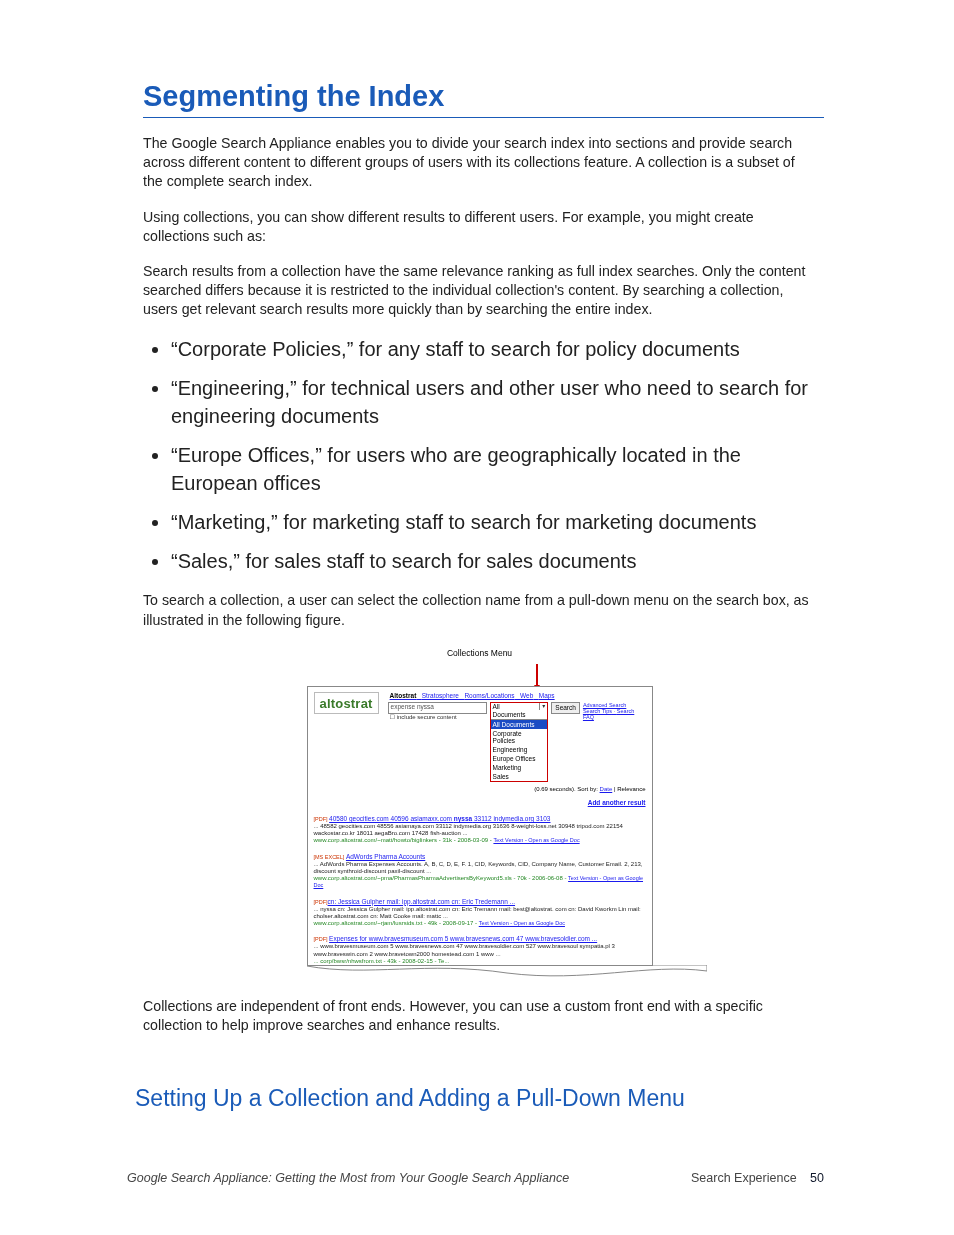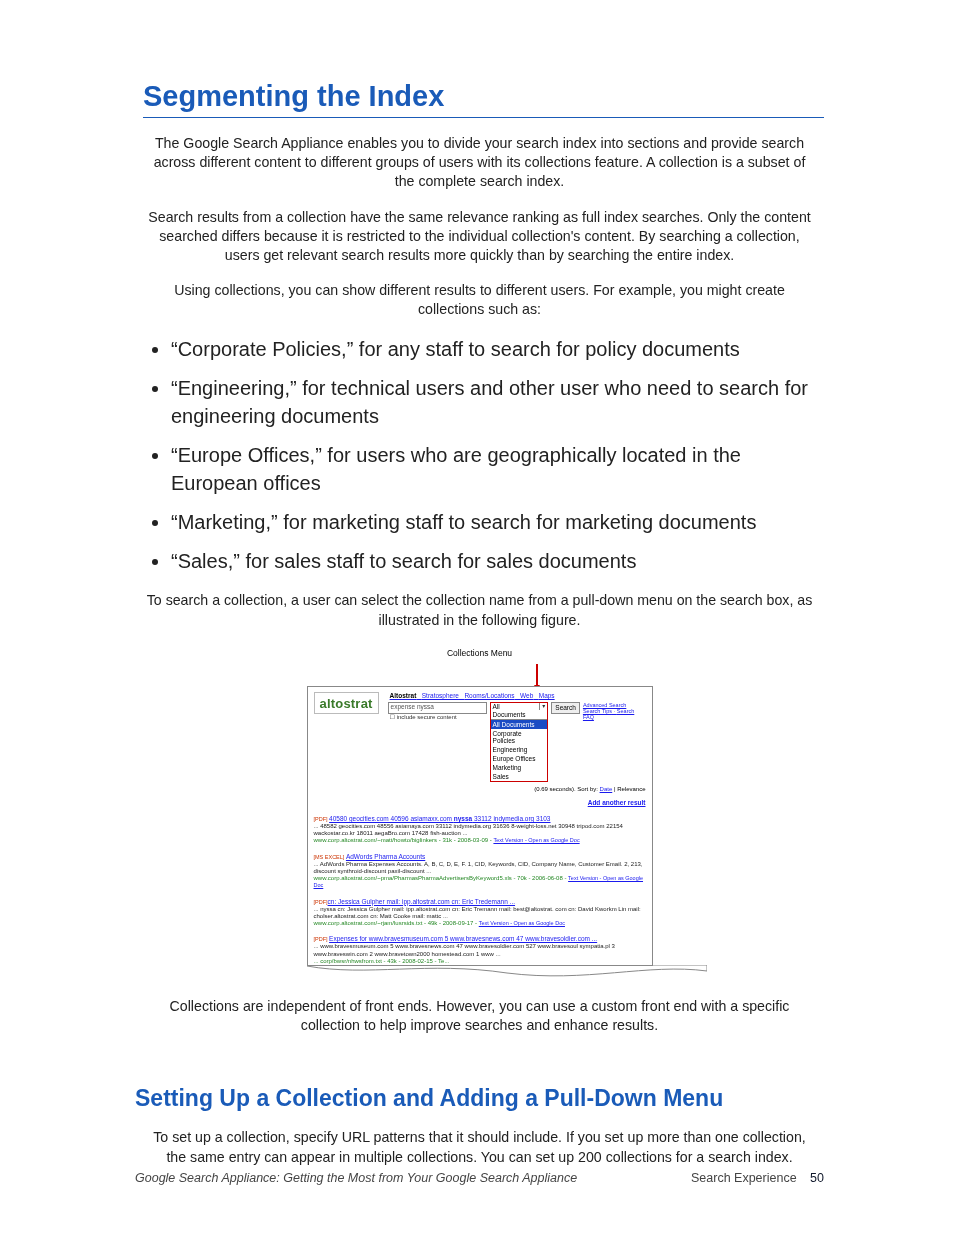--- a/index.html
+++ b/index.html
@@ -20,29 +20,28 @@
     color: #1a5bb8;
     font-size: 29px;
     font-weight: 700;
     margin: 0 0 6px 8px;
     border-bottom: 1px solid #1a5bb8;
     padding-bottom: 4px;
   }
   h2 {
     color: #1a5bb8;
     font-size: 23px;
-    font-weight: 700;
+    font-weight: 400;
     margin: 50px 0 16px 0;
   }
   p {
     font-size: 14.2px;
     line-height: 1.35;
     margin: 16px 8px;
     color: #222;
-    text-align: center;
   }
   ul {
     margin: 14px 0 14px 0;
     padding-left: 36px;
   }
   li {
     font-size: 20px;
     line-height: 1.4;
     margin-bottom: 11px;
     color: #222;
@@ -206,40 +205,40 @@
   .sr .url { color: #258825; font-size: 6px; }
   .sr .lk { color: #1a1aee; text-decoration: underline; font-size: 5.5px; }
   .fig-tear {
     height: 14px;
     background: #fff;
     margin-top: -1px;
   }
   .fig-tear svg { display: block; }
   .footer {
     position: absolute;
-    left: 135px;
+    left: 127px;
     right: 130px;
     bottom: 50px;
     display: flex;
     justify-content: space-between;
     font-size: 12.5px;
   }
   .footer .doc { font-style: italic; color: #444; }
   .footer .right { color: #444; }
   .footer .pg { font-weight: 400; color: #0f172a; margin-left: 10px; }
 </style>
 </head>
 <body>
 
 <div class="page">
   <h1>Segmenting the Index</h1>
 
   <p>The Google Search Appliance enables you to divide your search index into sections and provide search across different content to different groups of users with its collections feature. A collection is a subset of the complete search index.</p>
+  <p>Using collections, you can show different results to different users. For example, you might create collections such as:</p>
   <p>Search results from a collection have the same relevance ranking as full index searches. Only the content searched differs because it is restricted to the individual collection's content. By searching a collection, users get relevant search results more quickly than by searching the entire index.</p>
-  <p>Using collections, you can show different results to different users. For example, you might create collections such as:</p>
 
   <ul>
     <li>“Corporate Policies,” for any staff to search for policy documents</li>
     <li>“Engineering,” for technical users and other user who need to search for engineering documents</li>
     <li>“Europe Offices,” for users who are geographically located in the European offices</li>
     <li>“Marketing,” for marketing staff to search for marketing documents</li>
     <li>“Sales,” for sales staff to search for sales documents</li>
   </ul>
 
   <p>To search a collection, a user can select the collection name from a pull-down menu on the search box, as illustrated in the following figure.</p>
@@ -318,21 +317,20 @@
           <path d="M0,1 C60,12 120,-4 200,8 C280,18 340,-2 400,6 L400,0 L0,0 Z" fill="#fff" stroke="#888" stroke-width="1"></path>
         </svg>
       </div>
     </div>
   </div>
 
   <p>Collections are independent of front ends. However, you can use a custom front end with a specific collection to help improve searches and enhance results.</p>
 
   <h2>Setting Up a Collection and Adding a Pull-Down Menu</h2>
 
-  <p>To set up a collection, specify URL patterns that it should include. If you set up more than one collection, the same entry can appear in multiple collections. You can set up 200 collections for a search index.</p>
 
   <div class="footer">
     <span class="doc">Google Search Appliance: Getting the Most from Your Google Search Appliance</span>
     <span class="right">
       <span>Search Experience</span>
       <span class="pg">50</span>
     </span>
   </div>
 </div>
 

